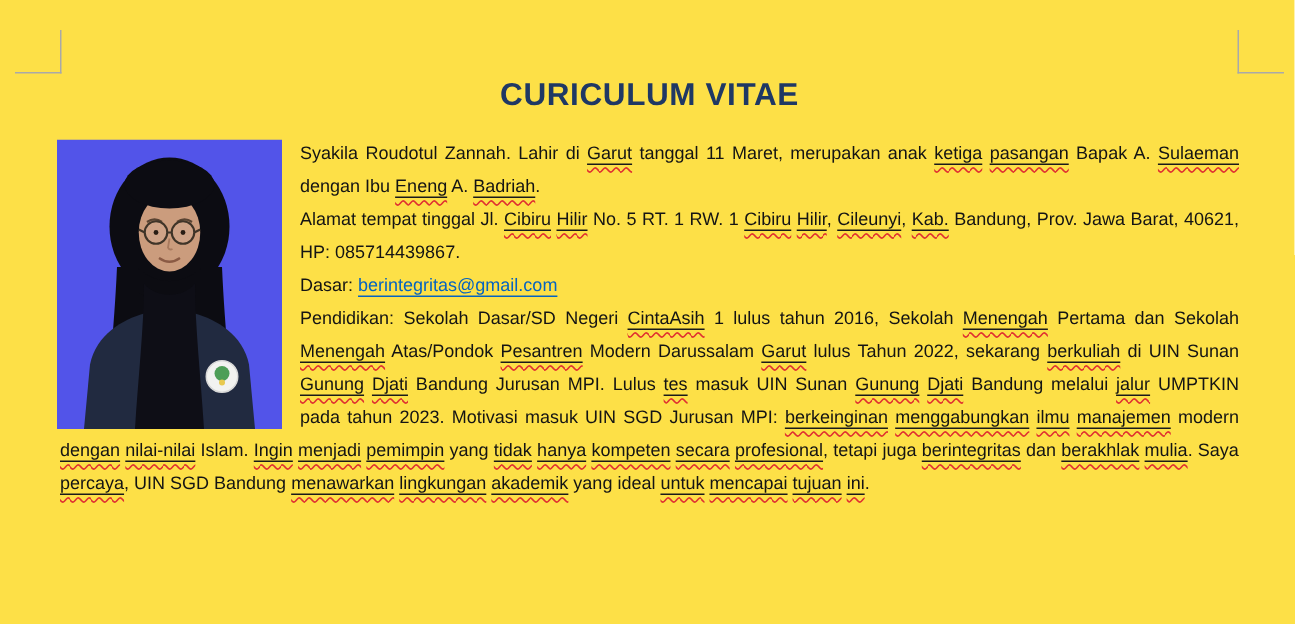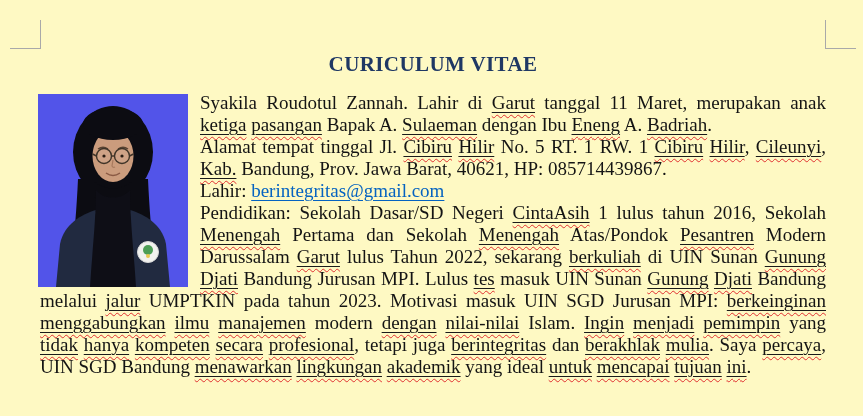--- a/index.html
+++ b/index.html
@@ -4,33 +4,33 @@
 <style>
   :root{
     --title-color:#1f3864;
     --link-color:#0563c1;
     --squiggle-color:#e03030;
     --text-color:#141414;
     --crop-color:#a9a9a9;
   }
   html,body{margin:0;padding:0;background:#fff;}
   .page{
-    position:relative;width:863px;height:416px;background:#fef9c3;
-    overflow:hidden;font-family:Liberation Serif, serif;
+    position:relative;width:863px;height:416px;background:#fde047;
+    overflow:hidden;font-family:Liberation Sans, sans-serif;
   }
   .crop{position:absolute;width:30px;height:28px;top:20px;}
   .crop-tl{left:10px;border-right:1px solid var(--crop-color);border-bottom:1px solid var(--crop-color);}
   .crop-tr{left:825px;border-left:1px solid var(--crop-color);border-bottom:1px solid var(--crop-color);}
   .content{position:absolute;left:40px;top:52px;width:786px;}
   .doc-title{
     margin:0 0 15px 0;text-align:center;
     font-size:21px;font-weight:700;letter-spacing:.4px;
     color:var(--title-color);
   }
-  .cv-body{font-size:19px;line-height:22px;color:var(--text-color);}
+  .cv-body{font-size:12px;line-height:22px;color:var(--text-color);}
   .cv-body p{margin:0;text-align:justify;}
   .photo{
     float:left;width:150px;height:193px;margin:2px 12px 0 -2px;
     display:block;
   }
   .spell{
     text-decoration:underline;text-decoration-color:#1a1a1a;
     text-decoration-thickness:1px;text-underline-offset:3px;
   }
   .spell-wave{
@@ -94,17 +94,17 @@
 
         <g>
           <circle cx="110" cy="158" r="10.5" fill="#f2f2f0" stroke="#d8d8d8" stroke-width="1"></circle>
           <circle cx="110" cy="156" r="5" fill="#4d9e57"></circle>
           <circle cx="110" cy="162" r="2" fill="#e8c94f"></circle>
         </g>
       </svg>
 
     <p><span>Syakila Roudotul Zannah. Lahir di </span><span class="spell"><span class="spell-wave">Garut</span></span><span> tanggal 11 Maret, merupakan anak </span><span class="spell"><span class="spell-wave">ketiga</span></span><span> </span><span class="spell"><span class="spell-wave">pasangan</span></span><span> Bapak A. </span><span class="spell"><span class="spell-wave">Sulaeman</span></span><span> dengan Ibu </span><span class="spell"><span class="spell-wave">Eneng</span></span><span> A. </span><span class="spell"><span class="spell-wave">Badriah</span></span><span>.</span></p>
         <p><span>Alamat tempat tinggal Jl. </span><span class="spell"><span class="spell-wave">Cibiru</span></span><span> </span><span class="spell"><span class="spell-wave">Hilir</span></span><span> No. 5 RT. 1 RW. 1 </span><span class="spell"><span class="spell-wave">Cibiru</span></span><span> </span><span class="spell"><span class="spell-wave">Hilir</span></span><span>, </span><span class="spell"><span class="spell-wave">Cileunyi</span></span><span>, </span><span class="spell"><span class="spell-wave">Kab.</span></span><span> Bandung, Prov. Jawa Barat, 40621, HP: 085714439867.</span></p>
-        <p><span>Lahir: </span><a class="email-link">berintegritas@gmail.com</a></p>
+        <p><span>Dasar: </span><a class="email-link">berintegritas@gmail.com</a></p>
         <p><span>Pendidikan: Sekolah Dasar/SD Negeri </span><span class="spell"><span class="spell-wave">CintaAsih</span></span><span> 1 lulus tahun 2016, Sekolah </span><span class="spell"><span class="spell-wave">Menengah</span></span><span> Pertama dan Sekolah </span><span class="spell"><span class="spell-wave">Menengah</span></span><span> Atas/Pondok </span><span class="spell"><span class="spell-wave">Pesantren</span></span><span> Modern Darussalam </span><span class="spell"><span class="spell-wave">Garut</span></span><span> lulus Tahun 2022, sekarang </span><span class="spell"><span class="spell-wave">berkuliah</span></span><span> di UIN Sunan </span><span class="spell"><span class="spell-wave">Gunung</span></span><span> </span><span class="spell"><span class="spell-wave">Djati</span></span><span> Bandung Jurusan MPI. Lulus </span><span class="spell"><span class="spell-wave">tes</span></span><span> masuk UIN Sunan </span><span class="spell"><span class="spell-wave">Gunung</span></span><span> </span><span class="spell"><span class="spell-wave">Djati</span></span><span> Bandung melalui </span><span class="spell"><span class="spell-wave">jalur</span></span><span> UMPTKIN pada tahun 2023. Motivasi masuk UIN SGD Jurusan MPI: </span><span class="spell"><span class="spell-wave">berkeinginan</span></span><span> </span><span class="spell"><span class="spell-wave">menggabungkan</span></span><span> </span><span class="spell"><span class="spell-wave">ilmu</span></span><span> </span><span class="spell"><span class="spell-wave">manajemen</span></span><span> modern </span><span class="spell"><span class="spell-wave">dengan</span></span><span> </span><span class="spell"><span class="spell-wave">nilai-nilai</span></span><span> Islam. </span><span class="spell"><span class="spell-wave">Ingin</span></span><span> </span><span class="spell"><span class="spell-wave">menjadi</span></span><span> </span><span class="spell"><span class="spell-wave">pemimpin</span></span><span> yang </span><span class="spell"><span class="spell-wave">tidak</span></span><span> </span><span class="spell"><span class="spell-wave">hanya</span></span><span> </span><span class="spell"><span class="spell-wave">kompeten</span></span><span> </span><span class="spell"><span class="spell-wave">secara</span></span><span> </span><span class="spell"><span class="spell-wave">profesional</span></span><span>, tetapi juga </span><span class="spell"><span class="spell-wave">berintegritas</span></span><span> dan </span><span class="spell"><span class="spell-wave">berakhlak</span></span><span> </span><span class="spell"><span class="spell-wave">mulia</span></span><span>. Saya </span><span class="spell"><span class="spell-wave">percaya</span></span><span>, UIN SGD Bandung </span><span class="spell"><span class="spell-wave">menawarkan</span></span><span> </span><span class="spell"><span class="spell-wave">lingkungan</span></span><span> </span><span class="spell"><span class="spell-wave">akademik</span></span><span> yang ideal </span><span class="spell"><span class="spell-wave">untuk</span></span><span> </span><span class="spell"><span class="spell-wave">mencapai</span></span><span> </span><span class="spell"><span class="spell-wave">tujuan</span></span><span> </span><span class="spell"><span class="spell-wave">ini</span></span><span>.</span></p>
       </div>
   </div>
 </div>
 
 </body></html>

